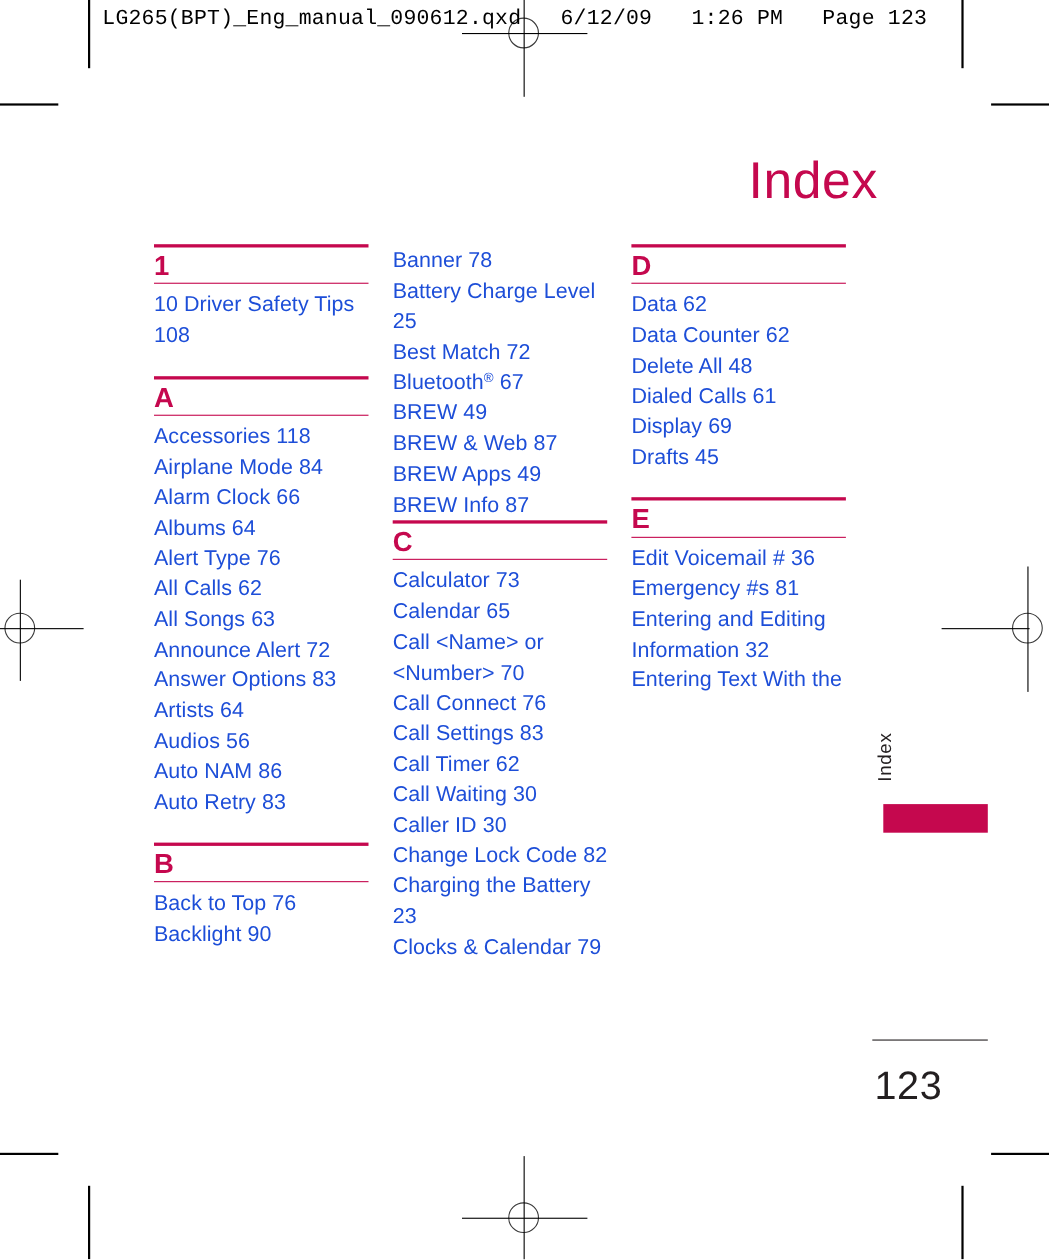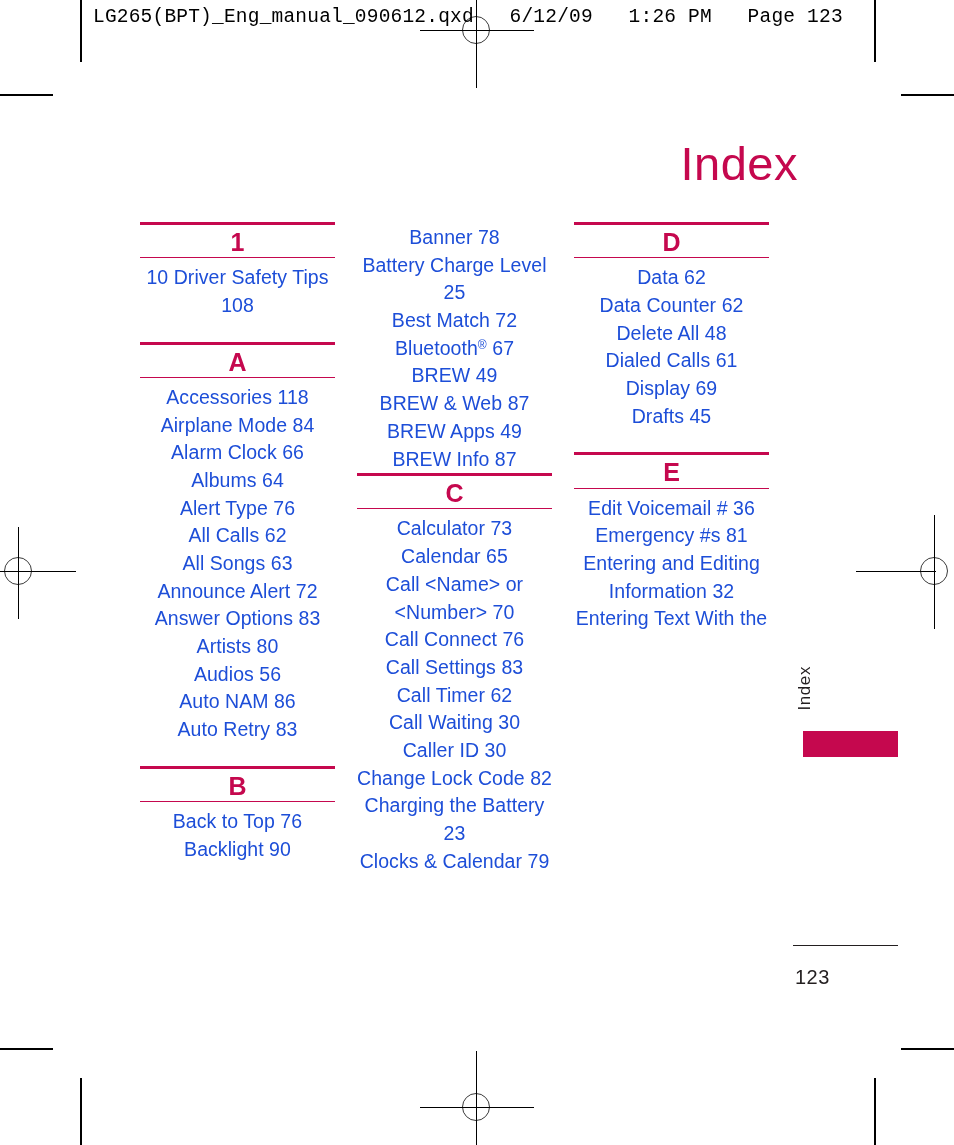--- a/index.html
+++ b/index.html
@@ -10,21 +10,20 @@
   body {
     font-family: "Liberation Sans", sans-serif;
     color: #231f20;
   }
   #page {
     position: relative;
     width: 954px;
     height: 1145px;
     overflow: hidden;
     background: #ffffff;
-    text-align: center;
   }
 
   
   .crop-h {
     position: absolute;
     height: 0;
     border-top: 2px solid #000;
   }
   .crop-v {
     position: absolute;
@@ -171,21 +170,21 @@
     left: 793px;
     top: 945px;
     width: 105px;
     height: 0;
     border-top: 1.5px solid #231f20;
   }
   #folio {
     position: absolute;
     left: 795px;
     top: 966px;
-    font-size: 20px;
+    font-size: 36px;
     color: #231f20;
     letter-spacing: 0.5px;
   }
 </style>
 </head>
 <body>
 
 <div id="page">
 
   <div class="crop-h" style="left:0px; top:94px; width:53px;"></div>
@@ -240,21 +239,21 @@
           <div class="entries">
             <div class="entry">Accessories 118</div>
             <div class="entry">Airplane Mode 84</div>
             <div class="entry">Alarm Clock 66</div>
             <div class="entry">Albums 64</div>
             <div class="entry">Alert Type 76</div>
             <div class="entry">All Calls 62</div>
             <div class="entry">All Songs 63</div>
             <div class="entry">Announce Alert 72</div>
             <div class="entry">Answer Options 83</div>
-            <div class="entry">Artists 80</div>
+            <div class="entry">Artists 64</div>
             <div class="entry">Audios 56</div>
             <div class="entry">Auto NAM 86</div>
             <div class="entry">Auto Retry 83</div>
           </div>
         </div>
         <div class="section">
           <div class="rule-top"></div>
           <div class="section-letter">B</div>
           <div class="rule-bottom"></div>
           <div class="entries">

